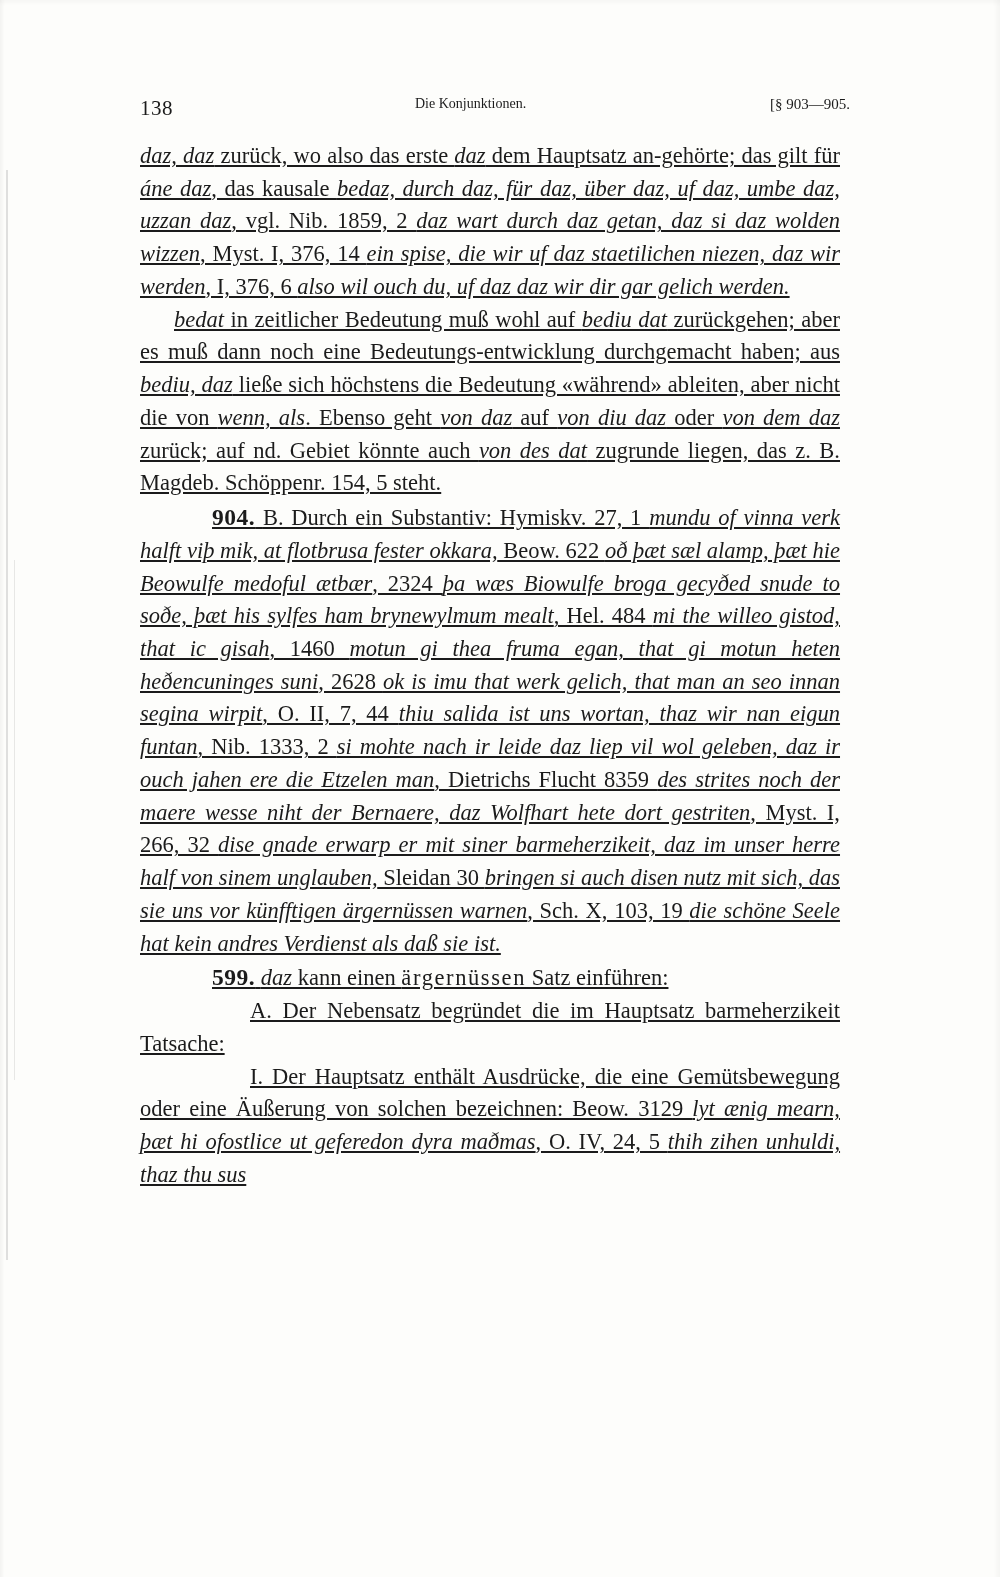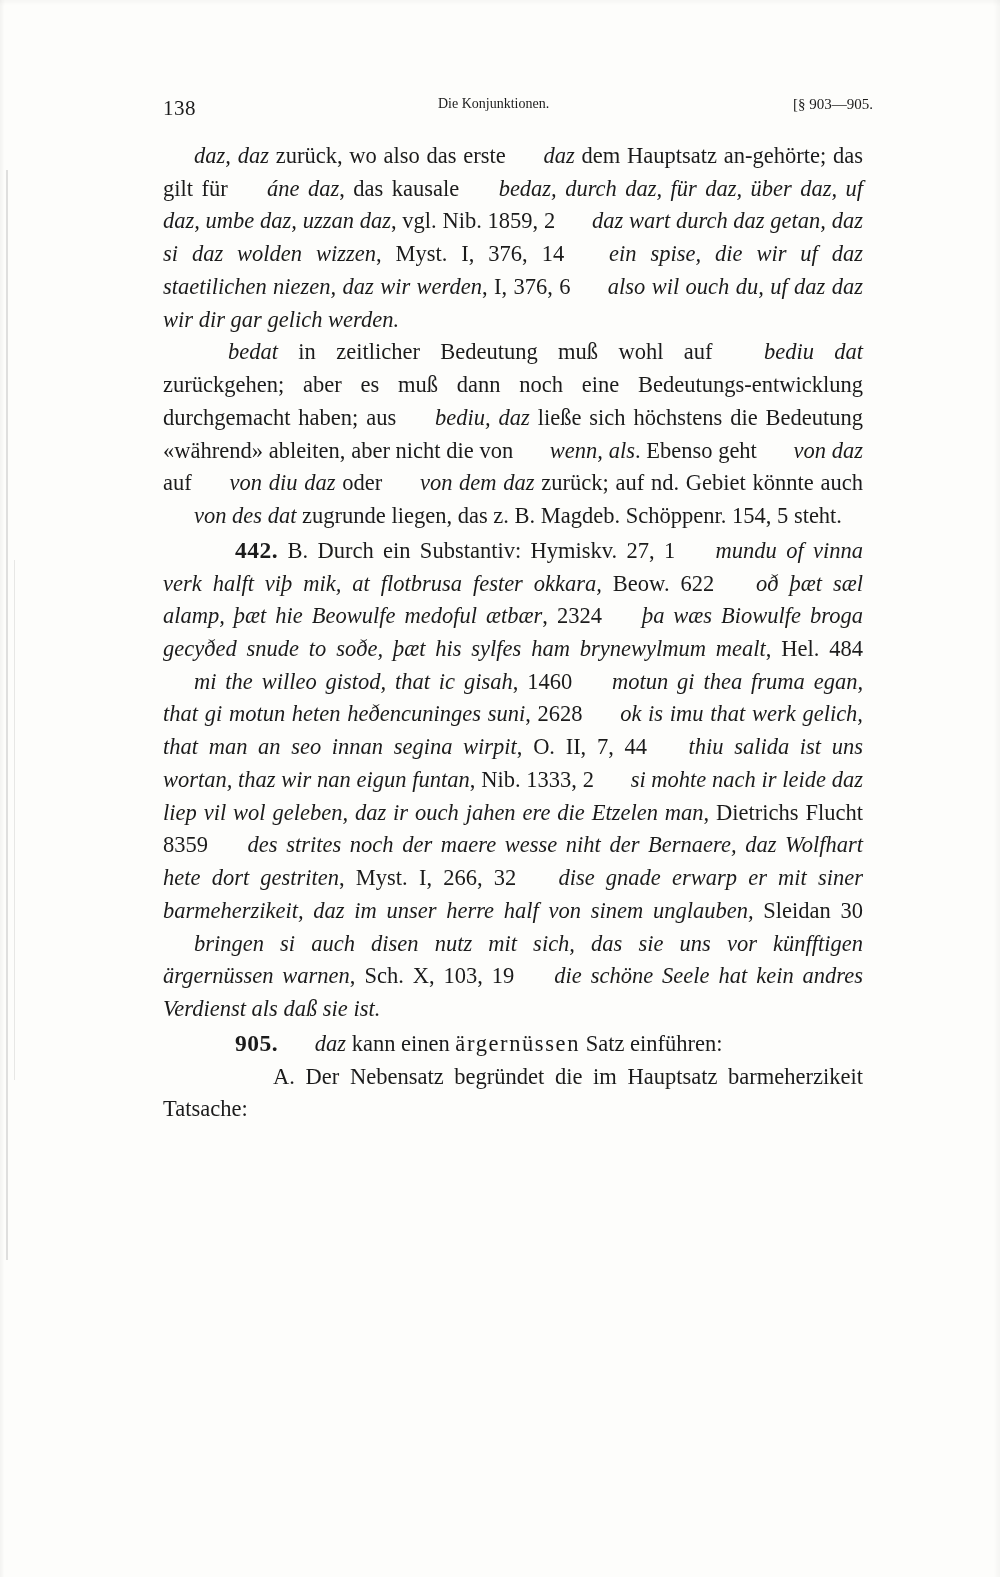--- a/index.html
+++ b/index.html
@@ -42,23 +42,24 @@
   .scan-line-left2 {
     position: absolute;
     left: 14px;
     top: 560px;
     width: 1px;
     height: 520px;
     background: rgba(120,120,120,0.16);
   }
   .content {
     position: absolute;
-    left: 163px;
+    left: 140px;
     top: 96px;
     width: 700px;
+    text-decoration: underline;
   }
 
   
   .header {
     position: relative;
     height: 44px;
     font-size: 21px;
   }
   .header .folio {
     position: absolute;
@@ -97,21 +98,20 @@
     text-indent: 34px;
   }
   .indent-big {
     text-indent: 72px;
   }
   .indent-bigger {
     text-indent: 110px;
   }
   i, .it {
     font-style: italic;
-    margin-left: 31px;
   }
   .secnum {
     font-weight: bold;
     font-style: normal;
     font-size: 23.5px;
     letter-spacing: 0.5px;
   }
   .sp {
     letter-spacing: 1.6px;
   }
@@ -136,26 +136,27 @@
       <div class="folio">138</div>
       <div class="running-title">Die Konjunktionen.</div>
       <div class="section-ref">[§ 903—905.</div>
     </div>
 
     <p class="para"><i>daz, daz</i> zurück, wo also das erste <i>daz</i> dem Hauptsatz an-gehörte; das gilt für <i>áne daz</i>, das kausale <i>bedaz, durch daz, für daz, über daz, uf daz, umbe daz, uzzan daz</i>, vgl. Nib. 1859, 2 <i>daz wart durch daz getan, daz si daz wolden wizzen</i>, Myst. I, 376, 14 <i>ein spise, die wir uf daz staetilichen niezen, daz wir werden</i>, I, 376, 6 <i>also wil ouch du, uf daz daz wir dir gar gelich werden.</i></p>
 
     <p class="para indent"><i>bedat</i> in zeitlicher Bedeutung muß wohl auf <i>bediu dat</i> zurückgehen; aber es muß dann noch eine Bedeutungs-entwicklung durchgemacht haben; aus <i>bediu, daz</i> ließe sich höchstens die Bedeutung «während» ableiten, aber nicht die von <i>wenn, als</i>. Ebenso geht <i>von daz</i> auf <i>von diu daz</i> oder <i>von dem daz</i> zurück; auf nd. Gebiet könnte auch <i>von des dat</i> zugrunde liegen, das z. B. Magdeb. Schöppenr. 154, 5 steht.</p>
 
     <p class="para indent-big block-904">
-      <span class="secnum">442.</span>
+      <span class="secnum">904.</span>
       <span>B. Durch ein Substantiv: Hymiskv. 27, 1 <i>mundu of vinna verk halft viþ mik, at flotbrusa fester okkara,</i> Beow. 622 <i>oð þæt sæl alamp, þæt hie Beowulfe medoful ætbær</i>, 2324 <i>þa wæs Biowulfe broga gecyðed snude to soðe, þæt his sylfes ham brynewylmum mealt</i>, Hel. 484 <i>mi the willeo gistod, that ic gisah</i>, 1460 <i>motun gi thea fruma egan, that gi motun heten heðencuninges suni</i>, 2628 <i>ok is imu that werk gelich, that man an seo innan segina wirpit</i>, O. II, 7, 44 <i>thiu salida ist uns wortan, thaz wir nan eigun funtan</i>, Nib. 1333, 2 <i>si mohte nach ir leide daz liep vil wol geleben, daz ir ouch jahen ere die Etzelen man</i>, Dietrichs Flucht 8359 <i>des strites noch der maere wesse niht der Bernaere, daz Wolfhart hete dort gestriten</i>, Myst. I, 266, 32 <i>dise gnade erwarp er mit siner barmeherzikeit, daz im unser herre half von sinem unglauben,</i> Sleidan 30 <i>bringen si auch disen nutz mit sich, das sie uns vor künfftigen ärgernüssen warnen</i>, Sch. X, 103, 19 <i>die schöne Seele hat kein andres Verdienst als daß sie ist.</i></span>
     </p>
 
     <p class="para indent-big block-905">
-      <span class="secnum">905.</span>
+      <span class="secnum">599.</span>
       <span><i>daz</i> kann einen <span class="sp">ärgernüssen</span> Satz einführen:</span>
     </p>
 
     <p class="para indent-bigger">A. Der Nebensatz begründet die im Hauptsatz barmeherzikeit Tatsache:</p>
 
+    <p class="para indent-bigger">I. Der Hauptsatz enthält Ausdrücke, die eine Gemütsbewegung oder eine Äußerung von solchen bezeichnen: Beow. 3129 <i>lyt ænig mearn, þæt hi ofostlice ut geferedon dyra maðmas</i>, O. IV, 24, 5 <i>thih zihen unhuldi, thaz thu sus</i></p>
 
   </div>
 </div>
 
 </body></html>

